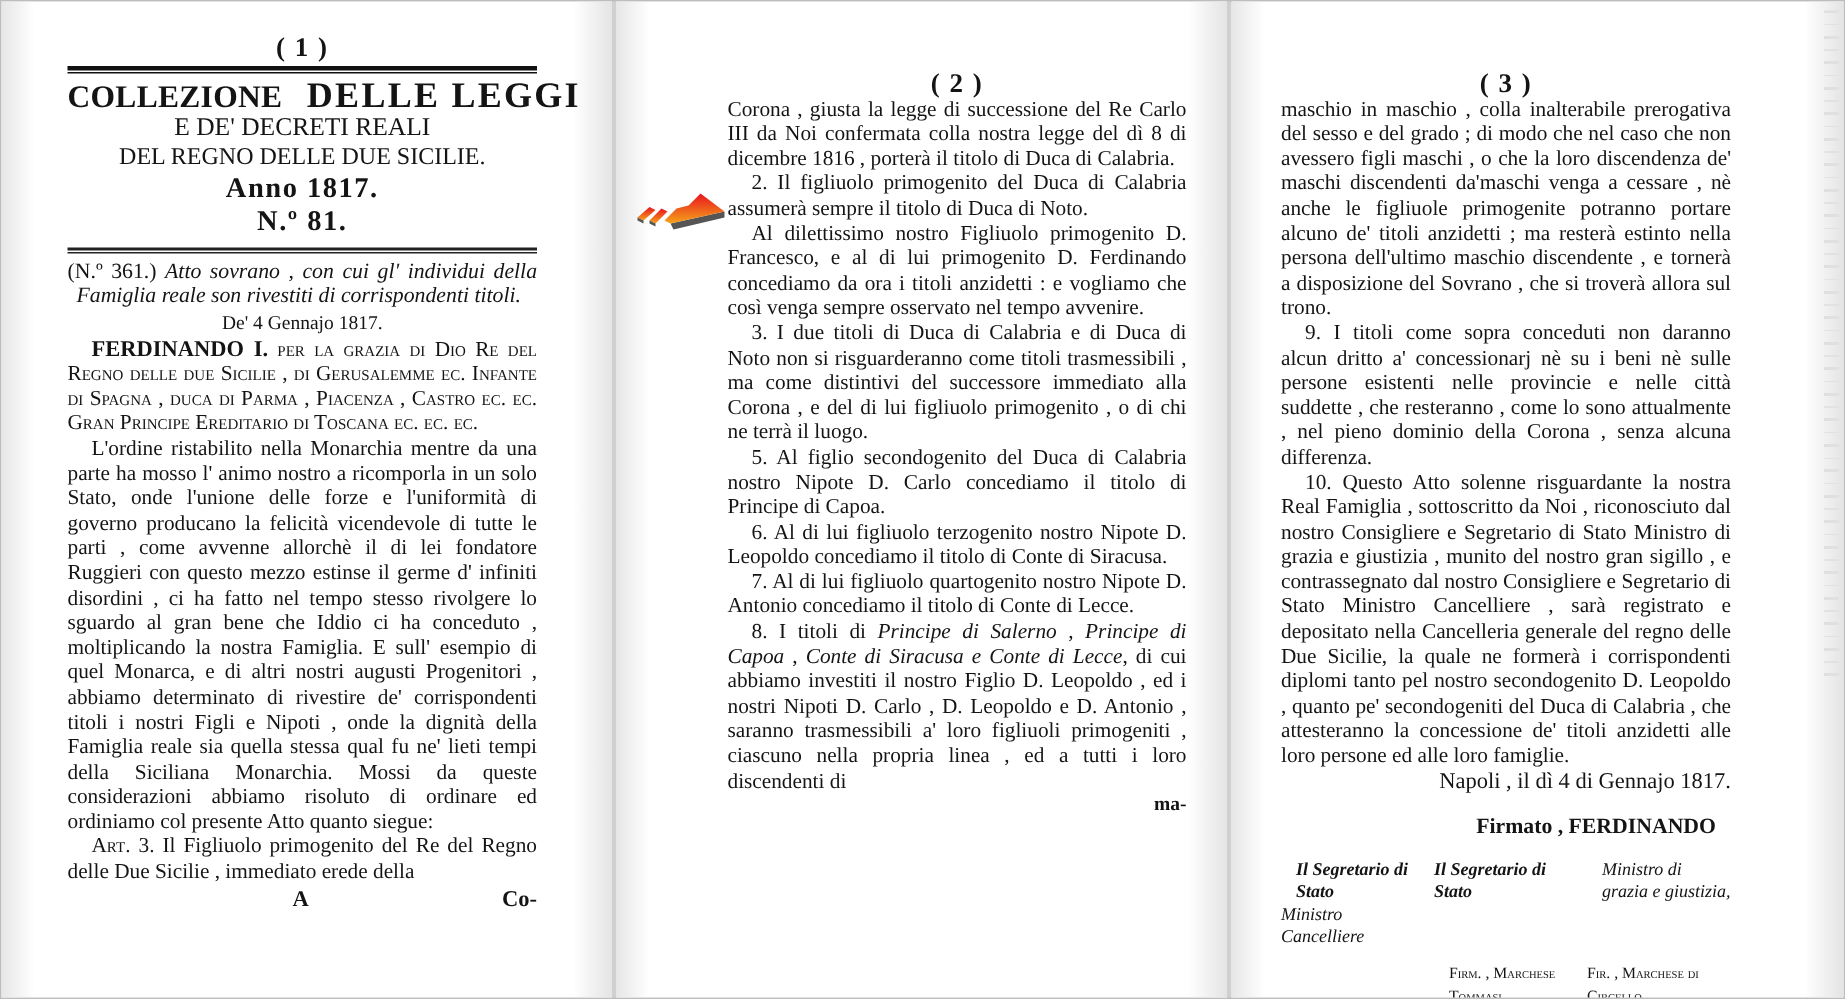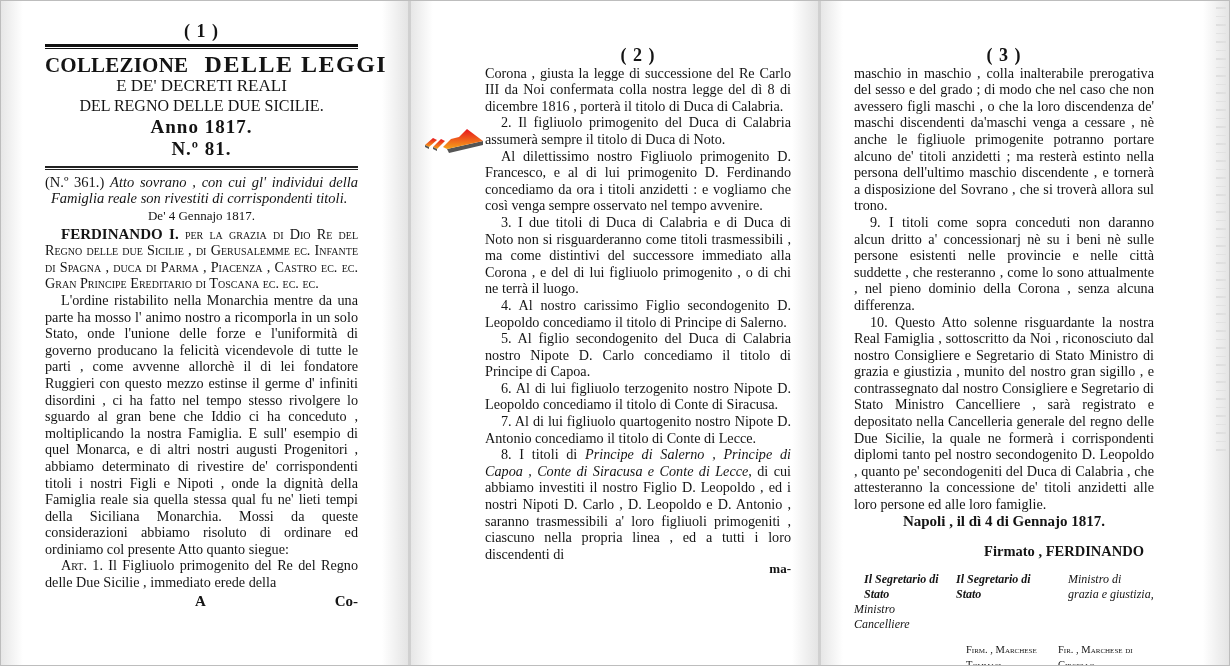--- a/index.html
+++ b/index.html
@@ -46,21 +46,21 @@
   .heading i { font-style:italic; }
   .date { text-align:center; font-size:13px; line-height:16px; margin:1px 0 2px; }
   .para { text-indent:16px; margin:0;font-family:Liberation Serif, serif; }
   .para-noind { margin:0; }
   .sc { font-variant:small-caps; }
   .b { font-weight:bold; }
   .it { font-style:italic; }
   .ferd { font-size:15px; }
   .footer-line { display:flex; justify-content:space-between; padding:0 0 0 150px; font-size:15px; font-weight:bold; margin-top:2px; }
   .catch-right { text-align:right; font-size:13px; font-weight:bold; margin-top:-1px; }
-  .center { text-align:center;font-weight:bold; }
+  .center { text-align:right; }
   .right-sig { text-align:right; font-size:14.5px; margin:14px 10px 12px 0; font-weight:bold; }
   .sig-grid { display:grid; grid-template-columns:1fr 1fr 1fr; column-gap:6px; font-size:12px; line-height:15px; }
   .sig-grid .c1 { text-align:left; padding-left:10px; }
   .sig-grid .c2 { text-align:left; }
   .sig-grid .it { font-style:italic; font-weight:bold; }
   .sig-grid .small { font-size:10.5px; font-variant:small-caps;margin-top:40px; }
   .pubbl { font-style:italic; font-weight:bold; font-size:14.5px; text-align:center; padding-left:10px; margin-top:18px; }
   .last-line { display:flex; justify-content:space-between; padding-left:140px; padding-right:8px; font-size:15px; font-weight:bold; }
 
   .arrow { position:absolute; left:12px; top:124px; width:62px; height:32px; }
@@ -90,21 +90,21 @@
         <span>(N.º 361.)</span>
         <i>Atto sovrano , con cui gl' individui della Famiglia reale son rivestiti di corrispondenti titoli.</i>
       </div>
       <div class="date">De' 4 Gennajo 1817.</div>
       <p class="para">
         <span class="ferd b">FERDINANDO I.</span>
         <span class="sc">per la grazia di Dio Re del Regno delle due Sicilie , di Gerusalemme ec. Infante di Spagna , duca di Parma , Piacenza , Castro ec. ec. Gran Principe Ereditario di Toscana ec. ec. ec.</span>
       </p>
       <p class="para">L'ordine ristabilito nella Monarchia mentre da una parte ha mosso l' animo nostro a ricomporla in un solo Stato, onde l'unione delle forze e l'uniformità di governo producano la felicità vicendevole di tutte le parti , come avvenne allorchè il di lei fondatore Ruggieri con questo mezzo estinse il germe d' infiniti disordini , ci ha fatto nel tempo stesso rivolgere lo sguardo al gran bene che Iddio ci ha conceduto , moltiplicando la nostra Famiglia. E sull' esempio di quel Monarca, e di altri nostri augusti Progenitori , abbiamo determinato di rivestire de' corrispondenti titoli i nostri Figli e Nipoti , onde la dignità della Famiglia reale sia quella stessa qual fu ne' lieti tempi della Siciliana Monarchia. Mossi da queste considerazioni abbiamo risoluto di ordinare ed ordiniamo col presente Atto quanto siegue:</p>
       <p class="para">
-        <span class="sc">Art. 1.</span>
+        <span class="sc">Art. 3.</span>
         <span>Il Figliuolo primogenito del Re del Regno delle Due Sicilie , immediato erede della</span>
       </p>
       <div class="footer-line">
         <span>A</span>
         <span>Co-</span>
       </div>
     </div>
   </div>
 
   <div class="page" id="page2">
@@ -121,21 +121,20 @@
       <polygon points="10,22 18,14 22,16 14,24" fill="url(#ag)"></polygon>
       <polygon points="10,22 14,24 14,26 10,24" fill="#555"></polygon>
       <polygon points="20,22 28,14 36,12 44,4 60,16 24,24" fill="url(#ag)"></polygon>
     </svg>
     <div class="content">
       <div class="pnum">( 2 )</div>
       <p class="para-noind">Corona , giusta la legge di successione del Re Carlo III da Noi confermata colla nostra legge del dì 8 di dicembre 1816 , porterà il titolo di Duca di Calabria.</p>
       <p class="para">2. Il figliuolo primogenito del Duca di Calabria assumerà sempre il titolo di Duca di Noto.</p>
       <p class="para">Al dilettissimo nostro Figliuolo primogenito D. Francesco, e al di lui primogenito D. Ferdinando concediamo da ora i titoli anzidetti : e vogliamo che così venga sempre osservato nel tempo avvenire.</p>
       <p class="para">3. I due titoli di Duca di Calabria e di Duca di Noto non si risguarderanno come titoli trasmessibili , ma come distintivi del successore immediato alla Corona , e del di lui figliuolo primogenito , o di chi ne terrà il luogo.</p>
-      <p class="para">4. Al nostro carissimo Figlio secondogenito D. Leopoldo concediamo il titolo di Principe di Salerno.</p>
       <p class="para">5. Al figlio secondogenito del Duca di Calabria nostro Nipote D. Carlo concediamo il titolo di Principe di Capoa.</p>
       <p class="para">6. Al di lui figliuolo terzogenito nostro Nipote D. Leopoldo concediamo il titolo di Conte di Siracusa.</p>
       <p class="para">7. Al di lui figliuolo quartogenito nostro Nipote D. Antonio concediamo il titolo di Conte di Lecce.</p>
       <p class="para">
         <span>8. I titoli di </span><i>Principe di Salerno , Principe di Capoa , Conte di Siracusa e Conte di Lecce</i><span>, di cui abbiamo investiti il nostro Figlio D. Leopoldo , ed i nostri Nipoti D. Carlo , D. Leopoldo e D. Antonio , saranno trasmessibili a' loro figliuoli primogeniti , ciascuno nella propria linea , ed a tutti i loro discendenti di</span>
       </p>
       <div class="catch-right">ma-</div>
     </div>
   </div>
 

